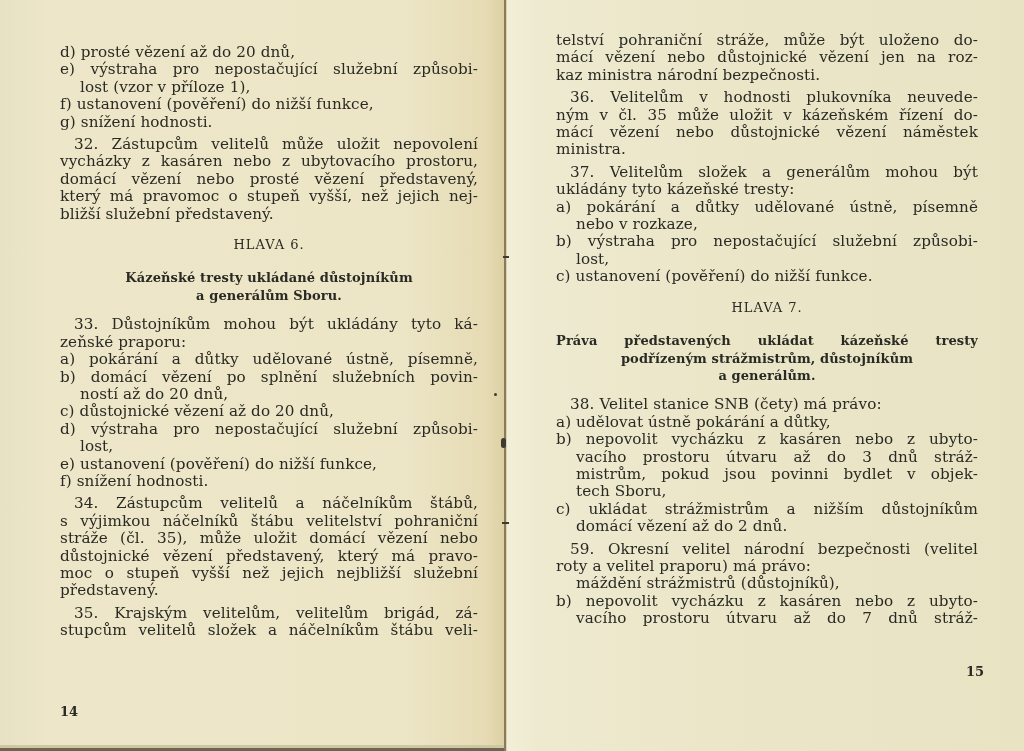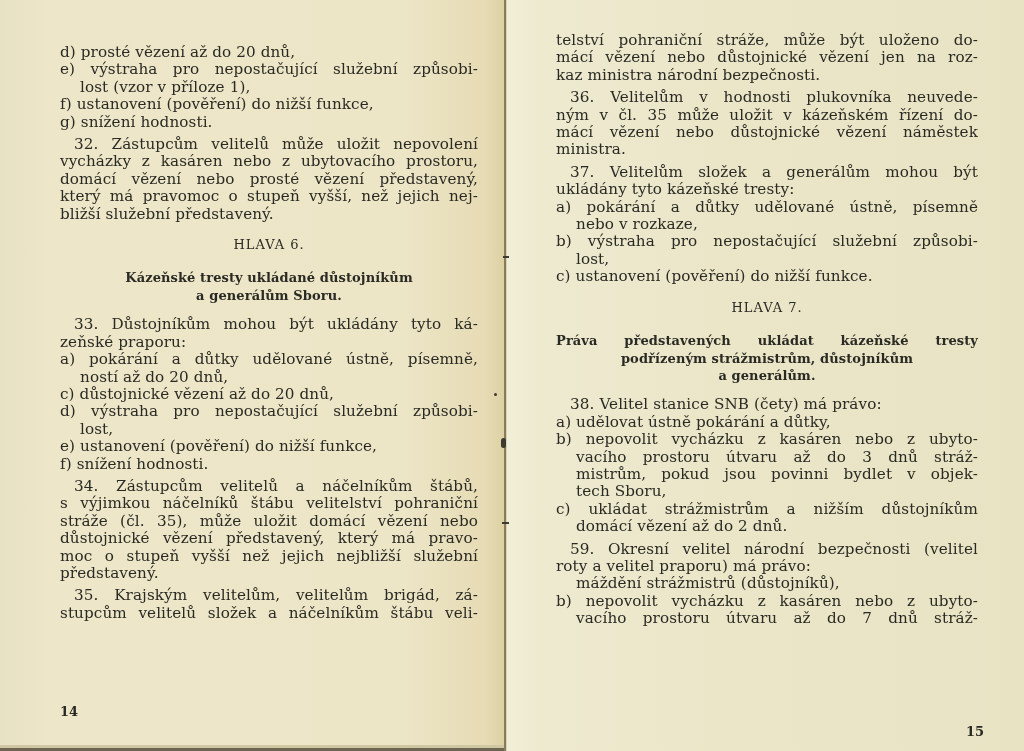--- a/index.html
+++ b/index.html
@@ -48,21 +48,21 @@
   }
   .heading-title {
     text-align: center; text-align-last: center; font-weight: bold; font-size: 13px;
   }
   .gap-s { height: 12px; }
   .gap-xs { height: 5px; }
   .page-num {
     position: absolute; font-weight: bold; font-size: 13px;
   }
   .pn-left { left: 60px; top: 704px; }
-  .pn-right { left: 966px; top: 724px; }
+  .pn-right { left: 966px; top: 664px; }
   .mark { position: absolute; background: #3d3a30; }
 </style>
 </head>
 <body>
 
 <div class="spread">
   <div class="page page-left"></div>
   <div class="page page-right"></div>
   <div class="spine"></div>
   <div class="mark" style="left:503px;top:256px;width:6px;height:2px;"></div>
@@ -87,20 +87,21 @@
     <div class="heading-num">HLAVA 6.</div>
     <div class="heading-title">
       <div>Kázeňské tresty ukládané důstojníkům</div>
       <div>a generálům Sboru.</div>
     </div>
     <div class="gap-s"></div>
     <div id="lt-bottom">
         <div class="line para">33. Důstojníkům mohou být ukládány tyto ká-</div>
         <div class="line last">zeňské praporu:</div>
         <div class="line item">a) pokárání a důtky udělované ústně, písemně,</div>
+        <div class="line item">b) domácí vězení po splnění služebních povin-</div>
         <div class="line cont last">ností až do 20 dnů,</div>
         <div class="line item last">c) důstojnické vězení až do 20 dnů,</div>
         <div class="line item">d) výstraha pro nepostačující služební způsobi-</div>
         <div class="line cont last">lost,</div>
         <div class="line item last">e) ustanovení (pověření) do nižší funkce,</div>
         <div class="line item last">f) snížení hodnosti.</div>
         <div class="gap-xs"></div>
         <div class="line para">34. Zástupcům velitelů a náčelníkům štábů,</div>
         <div class="line ">s výjimkou náčelníků štábu velitelství pohraniční</div>
         <div class="line ">stráže (čl. 35), může uložit domácí vězení nebo</div>

